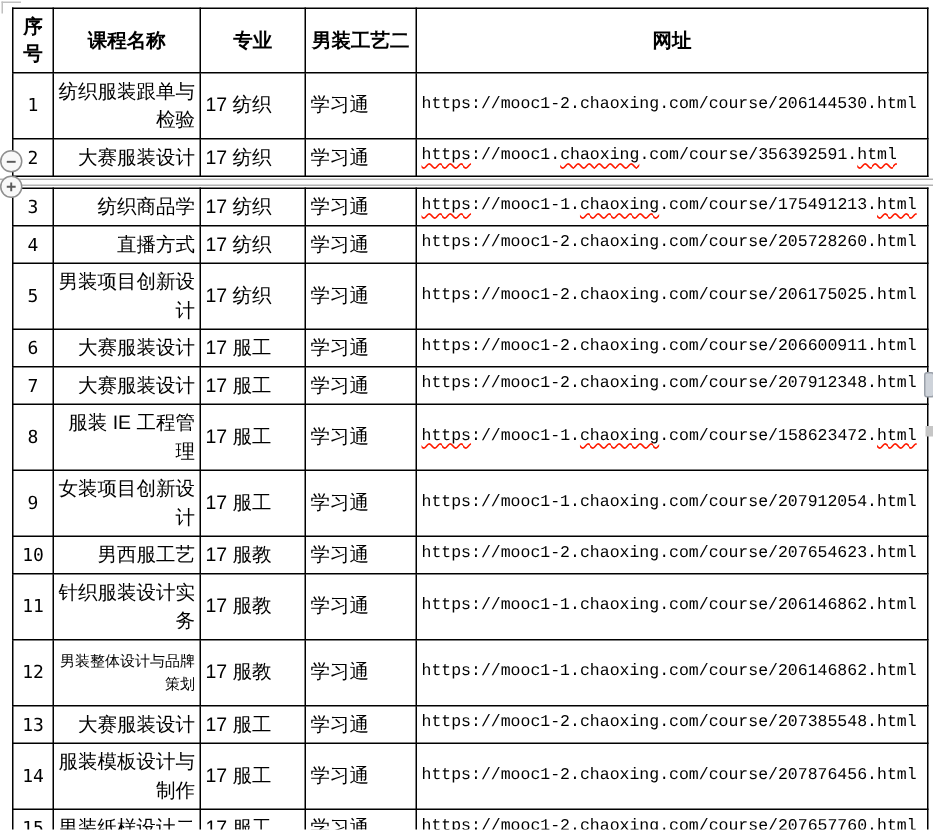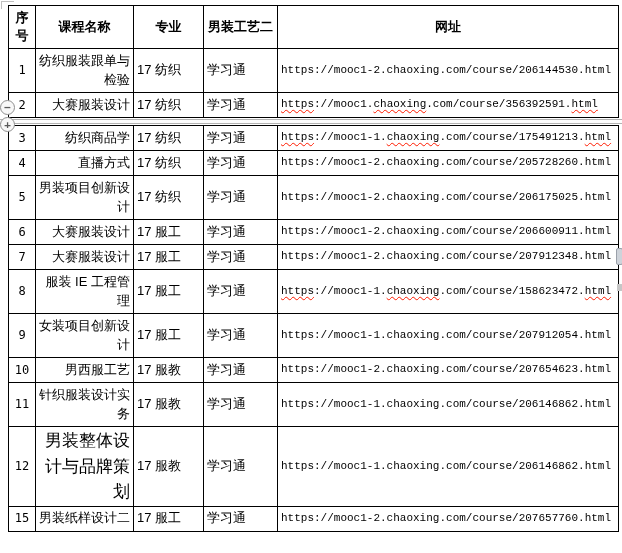--- a/index.html
+++ b/index.html
@@ -19,21 +19,21 @@
     font-size:13px;
     line-height:1.4;
     overflow:hidden;
     word-break:break-all;
   }
   th{height:40px;font-weight:bold;text-align:center;padding:1px 2px;}
   td{height:22px;}
   tr.tall td{height:41px;}
   td.no{text-align:center;font-size:12px;font-family:"DejaVu Sans Mono",monospace;}
   td.course{text-align:right;}
-  td.course.small{font-size:17px;line-height:1.5;}
+  td.course.small{font-size:10px;line-height:1.5;}
   td.url{
     font-family:Liberation Mono, monospace;
     font-size:11px;
     letter-spacing:0;
     white-space:nowrap;
     overflow:visible;
   }
   .sp{
     text-decoration-line:underline;
     text-decoration-style:wavy;
@@ -189,20 +189,34 @@
     <td class="url"><span>https://mooc1-1.chaoxing.com/course/206146862.html</span></td>
   </tr>
         <tr class="tall">
     <td class="no">12</td>
     <td class="course small">男装整体设计与品牌策划</td>
     <td class="major">17 服教</td>
     <td class="live">学习通</td>
     <td class="url"><span>https://mooc1-1.chaoxing.com/course/206146862.html</span></td>
   </tr>
         <tr>
+    <td class="no">13</td>
+    <td class="course">大赛服装设计</td>
+    <td class="major">17 服工</td>
+    <td class="live">学习通</td>
+    <td class="url"><span>https://mooc1-2.chaoxing.com/course/207385548.html</span></td>
+  </tr>
+        <tr class="tall">
+    <td class="no">14</td>
+    <td class="course">服装模板设计与制作</td>
+    <td class="major">17 服工</td>
+    <td class="live">学习通</td>
+    <td class="url"><span>https://mooc1-2.chaoxing.com/course/207876456.html</span></td>
+  </tr>
+        <tr>
     <td class="no">15</td>
     <td class="course">男装纸样设计二</td>
     <td class="major">17 服工</td>
     <td class="live">学习通</td>
     <td class="url"><span>https://mooc1-2.chaoxing.com/course/207657760.html</span></td>
   </tr>
       </tbody>
   </table>
 
   <div class="fold minus">−</div>

